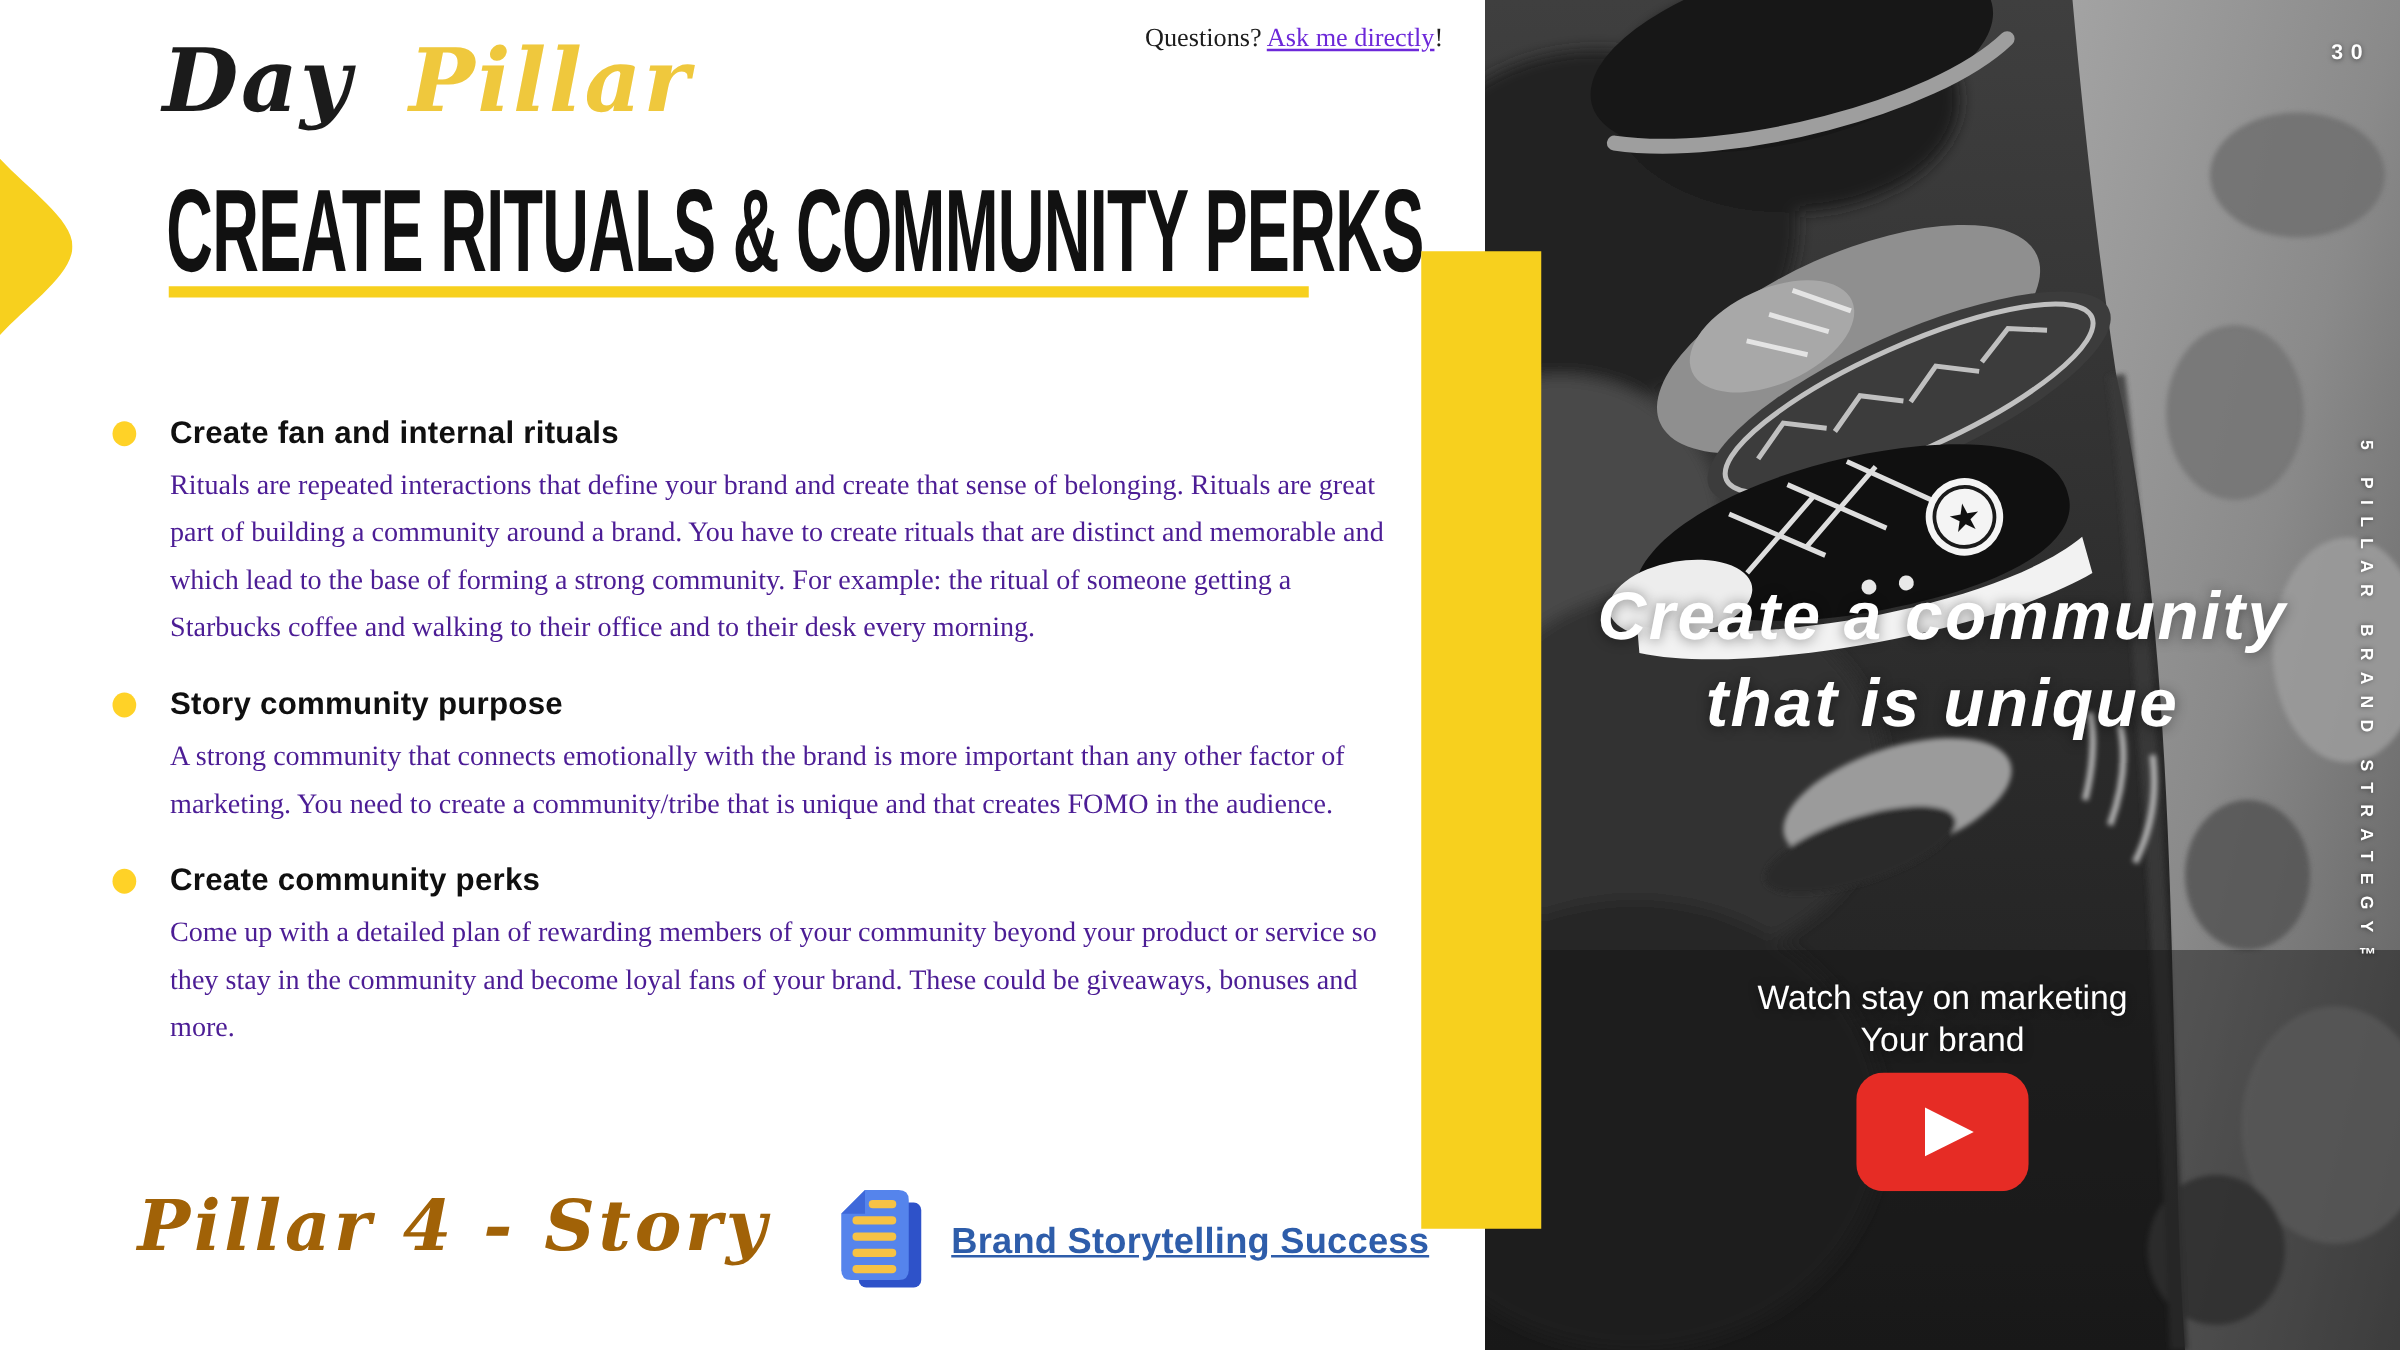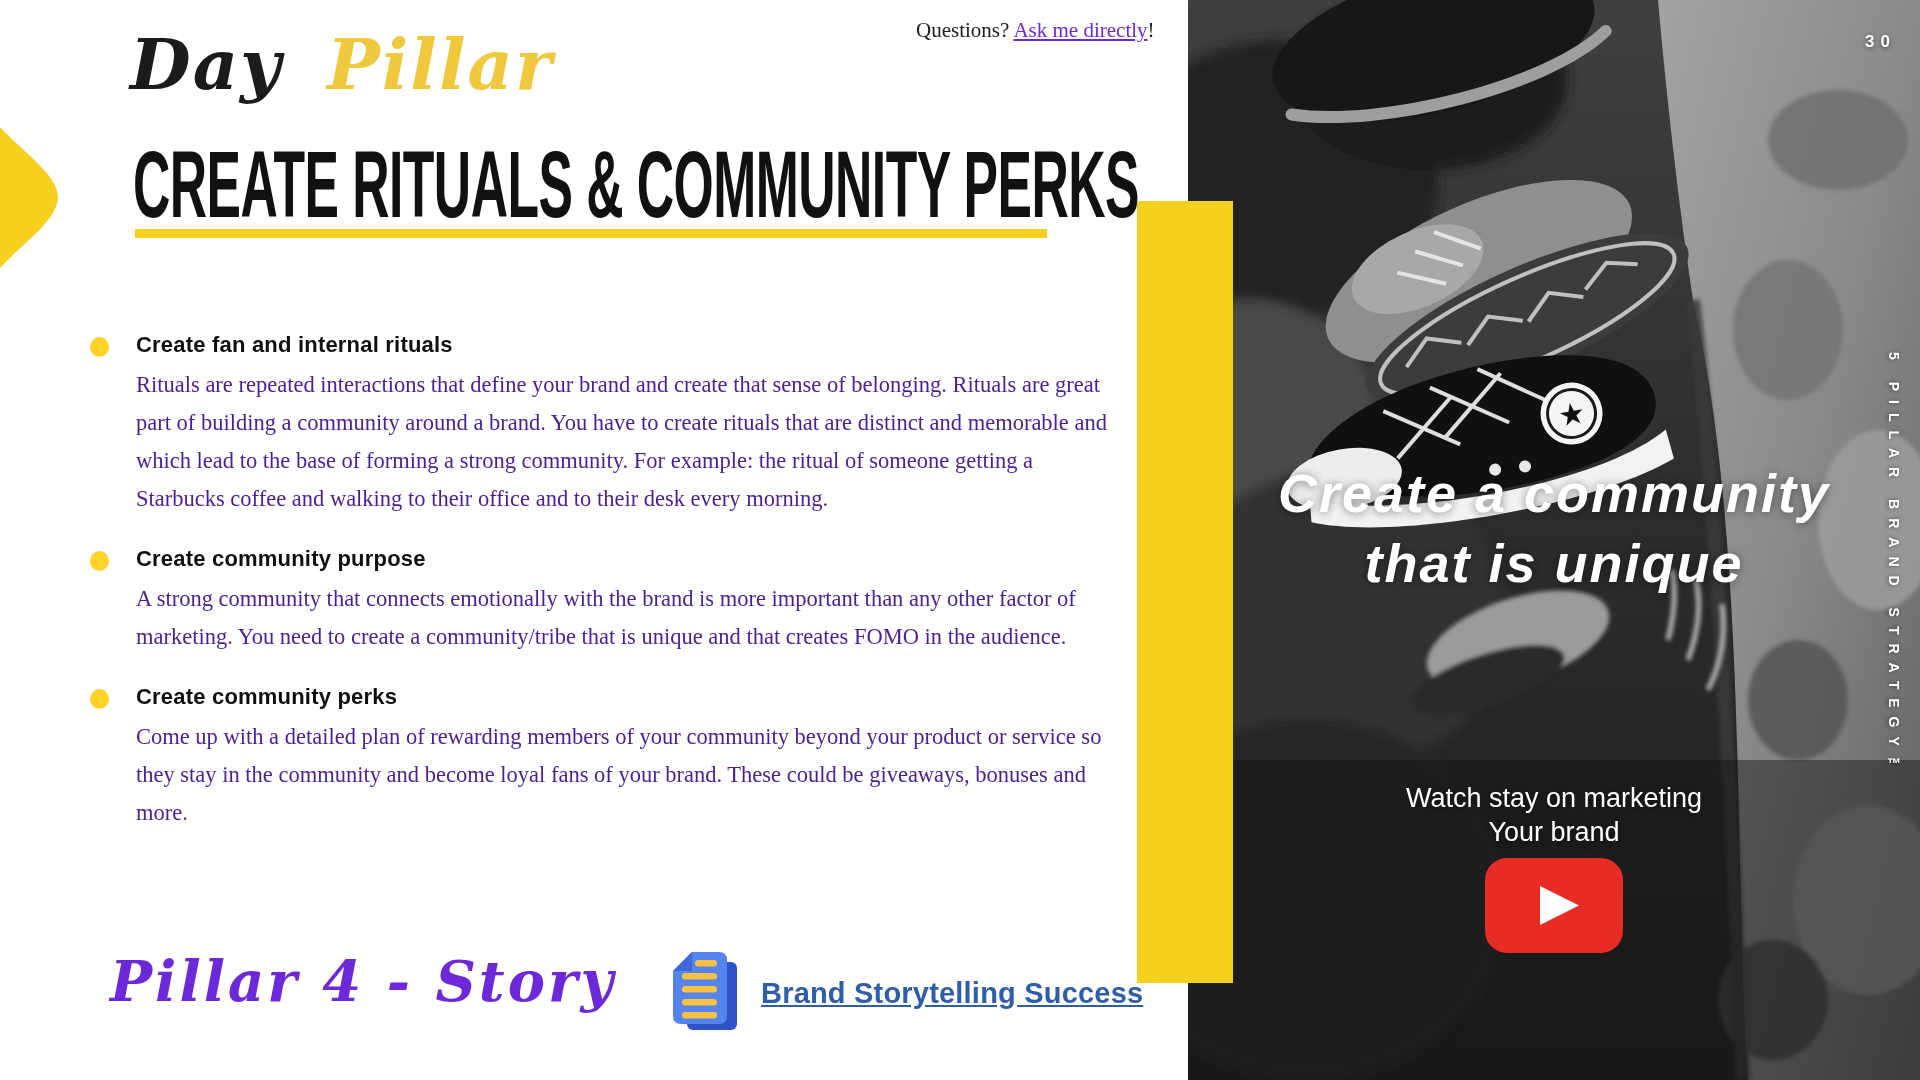--- a/index.html
+++ b/index.html
@@ -37,31 +37,31 @@
   }
 
   
   .bullet-list { position:absolute; left:90px; top:332px; width:1015px; }
   .bullet-item { position:relative; padding-left:46px; margin-bottom:28px; }
   .bullet-dot {
     position:absolute; left:0; top:5px; width:19px; height:20px; border-radius:50%;
     background:#ffd227;
   }
   .bullet-heading {
-    font-size:22px; font-weight:700; color:#101010; margin-bottom:8px; letter-spacing:0.2px;
+    font-size:25px; font-weight:700; color:#101010; margin-bottom:8px; letter-spacing:0.2px;
   }
   .bullet-body {
     font-family:"Liberation Serif", serif; font-size:22.5px; line-height:38px;
     color:#4c1d95; width:985px;
   }
 
   
   .footer-script {
     position:absolute; left:110px; top:948px; font-family:"DejaVu Serif", serif;
-    font-style:italic; font-weight:700; font-size:56px; letter-spacing:3px; color:#6d28d9;
+    font-style:italic; font-weight:700; font-size:56px; letter-spacing:3px; color:#a16207;
   }
   .resource { position:absolute; left:671px; top:950px; display:flex; align-items:center; gap:20px; }
   .doc-icon { width:70px; height:86px; display:block; }
   .resource-link {
     font-size:29px; font-weight:700; color:#2e5daa; text-decoration:underline;
     cursor:pointer; letter-spacing:0.2px;
   }
 
   
   .photo-panel { position:absolute; left:1188px; top:0; width:732px; height:1080px; background:#343434; }
@@ -117,21 +117,21 @@
   <div class="title-underline"></div>
 
   <div class="bullet-list">
     <div class="bullet-item">
       <span class="bullet-dot"></span>
       <div class="bullet-heading">Create fan and internal rituals</div>
       <div class="bullet-body">Rituals are repeated interactions that define your brand and create that sense of belonging. Rituals are great part of building a community around a brand. You have to create rituals that are distinct and memorable and which lead to the base of forming a strong community. For example: the ritual of someone getting a Starbucks coffee and walking to their office and to their desk every morning.</div>
     </div>
     <div class="bullet-item">
       <span class="bullet-dot"></span>
-      <div class="bullet-heading">Create community purpose</div>
+      <div class="bullet-heading">Story community purpose</div>
       <div class="bullet-body">A strong community that connects emotionally with the brand is more important than any other factor of marketing. You need to create a community/tribe that is unique and that creates FOMO in the audience.</div>
     </div>
     <div class="bullet-item">
       <span class="bullet-dot"></span>
       <div class="bullet-heading">Create community perks</div>
       <div class="bullet-body">Come up with a detailed plan of rewarding members of your community beyond your product or service so they stay in the community and become loyal fans of your brand. These could be giveaways, bonuses and more.</div>
     </div>
   </div>
 
   <div class="footer-script">Pillar 4 - Story</div>

